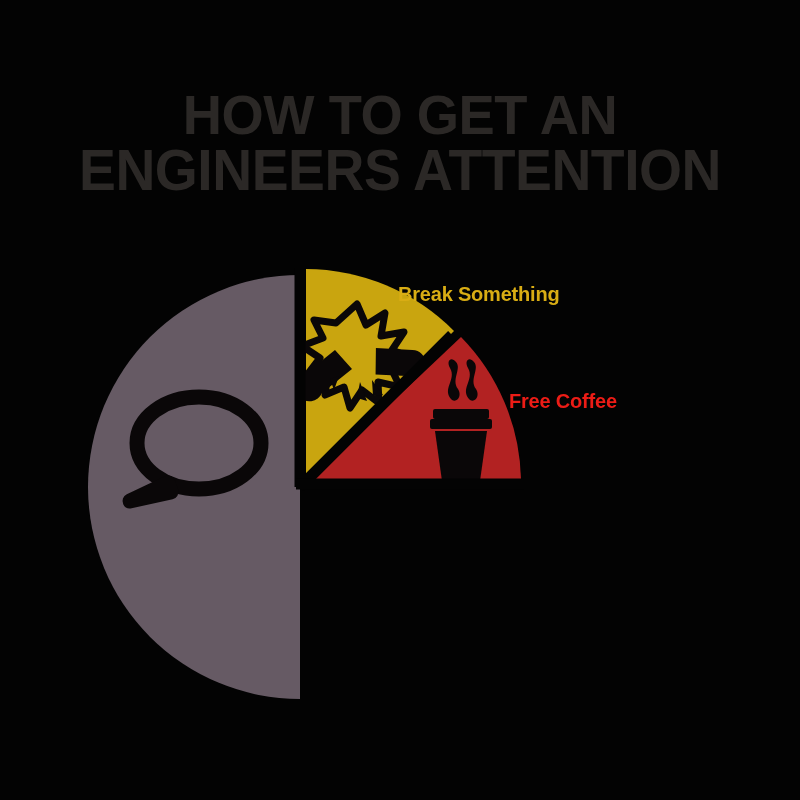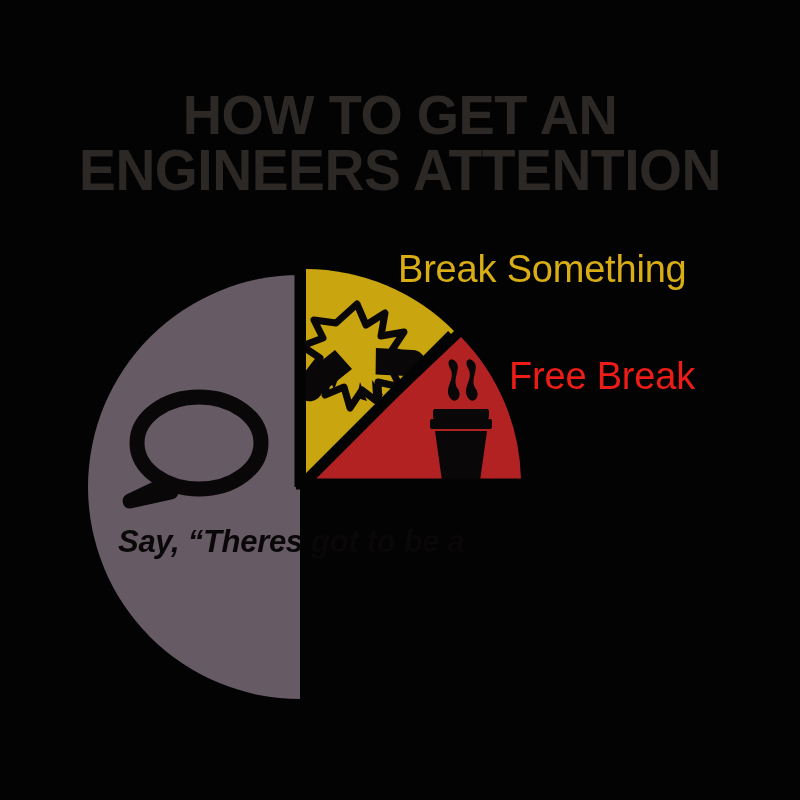--- a/index.html
+++ b/index.html
@@ -40,24 +40,25 @@
   
   #chart-svg {
     position: absolute;
     left: 0; top: 0;
     width: 800px; height: 800px;
   }
 
   
   .slice-label {
     position: absolute;
-    font-weight: normal;
-    font-size: 38px;
+    font-weight: bold;
+    font-size: 20px;
     white-space: nowrap;
     letter-spacing: -0.2px;
+    margin-top: 35px;
   }
   #label-break {
     left: 398px; top: 248px;
     color: #d9ad14;
   }
   #label-coffee {
     left: 509px; top: 355px;
     color: #ec1c16;
   }
 
@@ -137,19 +138,18 @@
 
       <line x1="300" y1="487" x2="300" y2="268" stroke-width="11"></line>
 
       <line x1="300" y1="487" x2="452" y2="335" stroke-width="11"></line>
 
       <line x1="296" y1="484" x2="524" y2="484" stroke-width="11"></line>
     </g>
   </svg>
 
   <div class="slice-label" id="label-break" style="color: rgb(217, 173, 20);">Break Something</div>
-  <div class="slice-label" id="label-coffee" style="color: rgb(236, 28, 22);">Free Break</div>
+  <div class="slice-label" id="label-coffee" style="color: rgb(236, 28, 22);">Free Coffee</div>
 
   <div id="quote-block" style="color: rgb(10, 7, 8);">
-    <span class="quote-line" id="quote-l1">Say, “Theres got to be a</span>
   </div>
 
 </div>
 
 </body></html>

